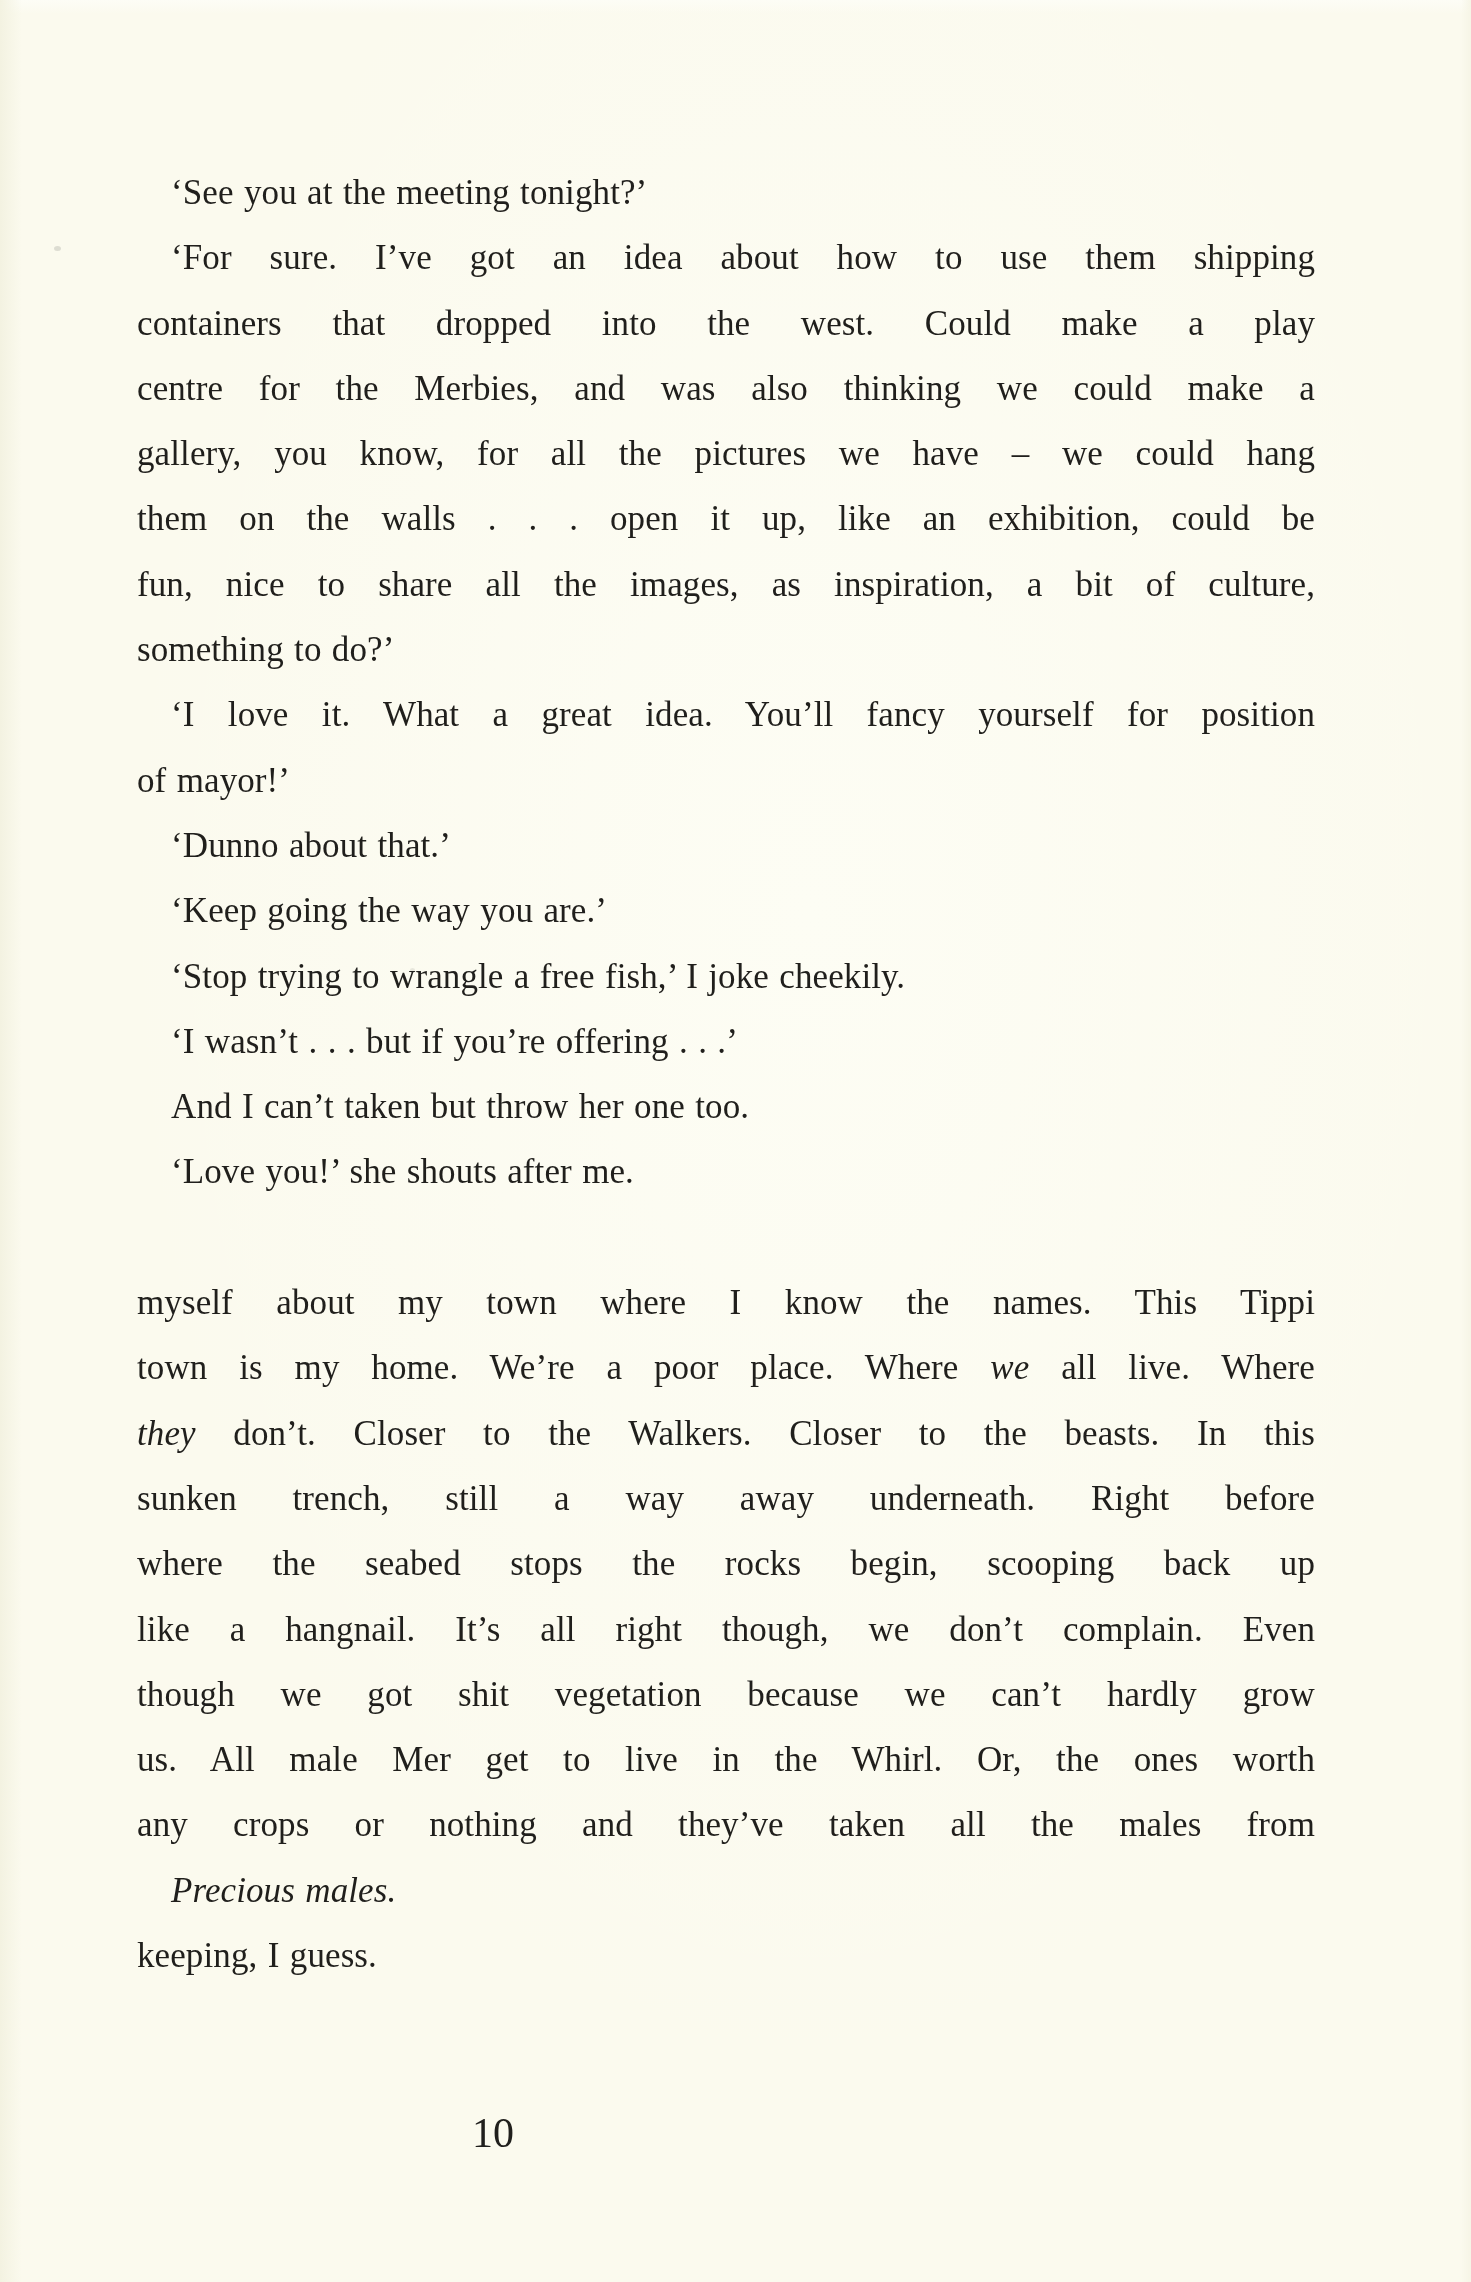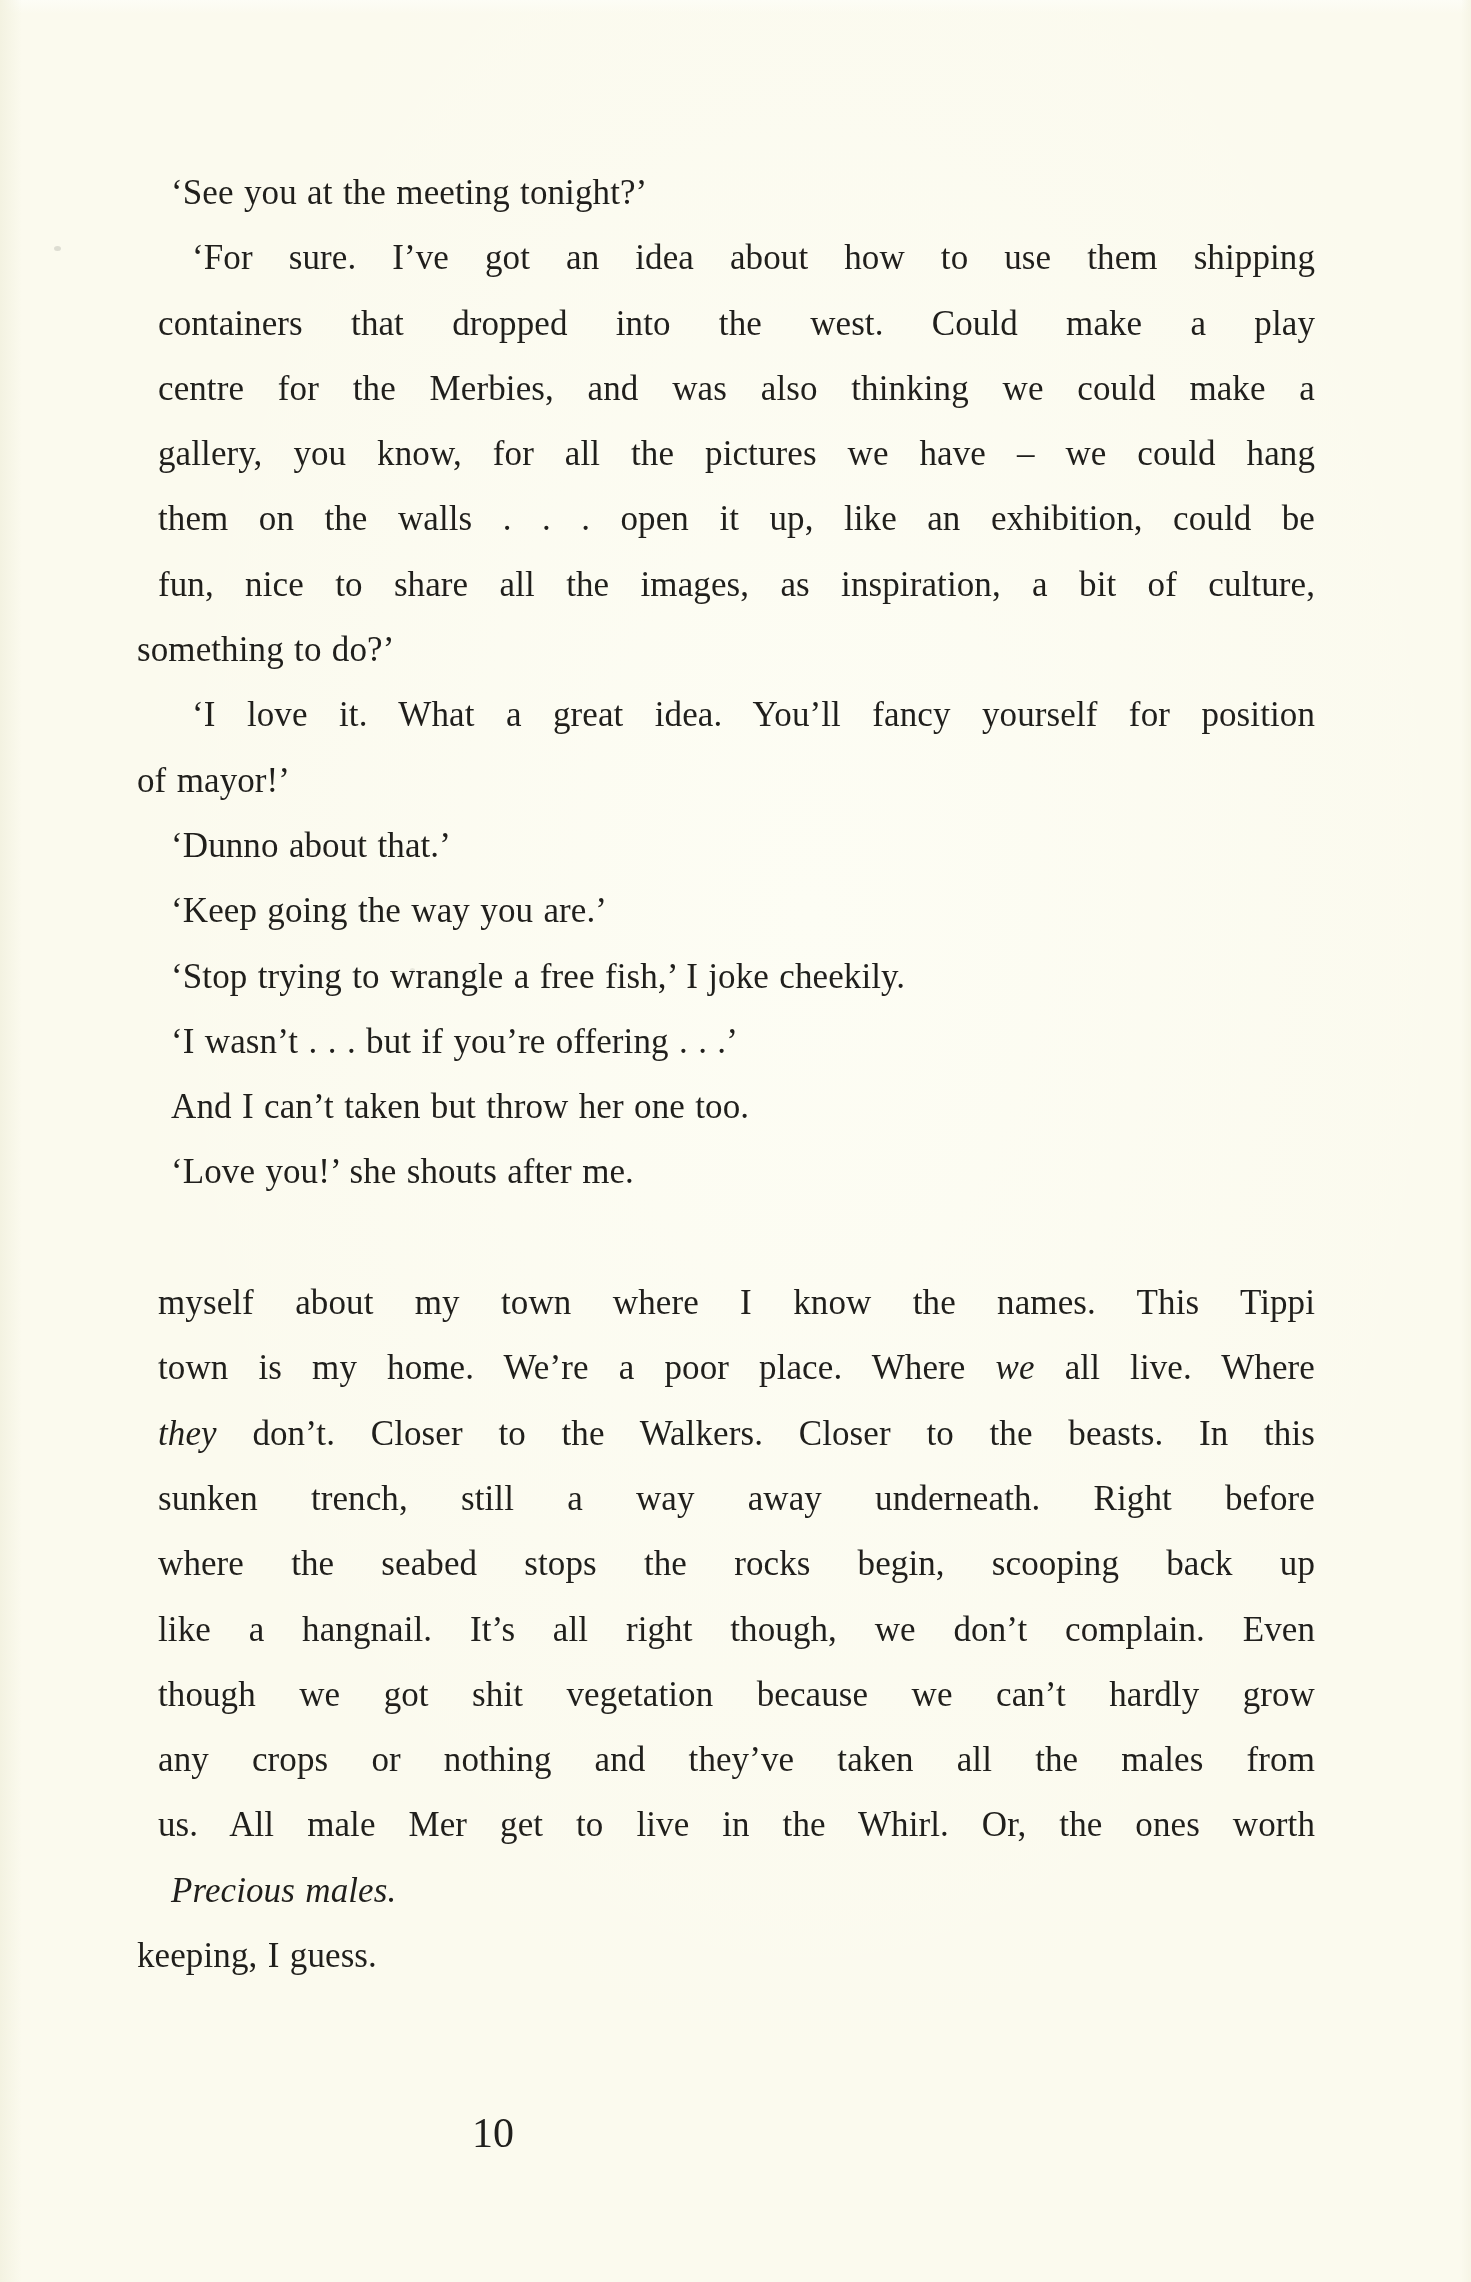--- a/index.html
+++ b/index.html
@@ -20,21 +20,21 @@
     position: absolute;
     left: 137px;
     top: 160px;
     width: 1178px;
     font-size: 35px;
     line-height: 65.3px;
     word-spacing: 1.5px;
     letter-spacing: 0.1px;
   }
   .line { white-space: normal; }
-  .line.justify { text-align: justify; text-align-last: justify; margin-left: 21px; }
+  .line.justify { text-align: justify; text-align-last: justify; }
   .line.indent { padding-left: 34px; }
   .line.blank { height: 65.3px; }
   .italic { font-style: italic; }
   .page-number {
     position: absolute;
     left: 433px;
     top: 2108px;
     width: 120px;
     text-align: center;
     font-size: 42px;
@@ -74,20 +74,20 @@
       <div class="line indent"><span>And I can’t taken but throw her one too.</span></div>
       <div class="line indent"><span>‘Love you!’ she shouts after me.</span></div>
       <div class="line blank"></div>
       <div class="line justify"><span>myself about my town where I know the names. This Tippi</span></div>
       <div class="line justify"><span>town is my home. We’re a poor place. Where </span><span class="italic">we</span><span> all live. Where</span></div>
       <div class="line justify"><span class="italic">they</span><span> don’t. Closer to the Walkers. Closer to the beasts. In this</span></div>
       <div class="line justify"><span>sunken trench, still a way away underneath. Right before</span></div>
       <div class="line justify"><span>where the seabed stops the rocks begin, scooping back up</span></div>
       <div class="line justify"><span>like a hangnail. It’s all right though, we don’t complain. Even</span></div>
       <div class="line justify"><span>though we got shit vegetation because we can’t hardly grow</span></div>
+      <div class="line justify"><span>us. All male Mer get to live in the Whirl. Or, the ones worth</span></div>
       <div class="line justify"><span>any crops or nothing and they’ve taken all the males from</span></div>
-      <div class="line justify"><span>us. All male Mer get to live in the Whirl. Or, the ones worth</span></div>
       <div class="line indent"><span class="italic">Precious males.</span></div>
       <div class="line"><span>keeping, I guess.</span></div>
     </div>
 
   <div class="page-number">10</div>
 </div>
 
 </body></html>

